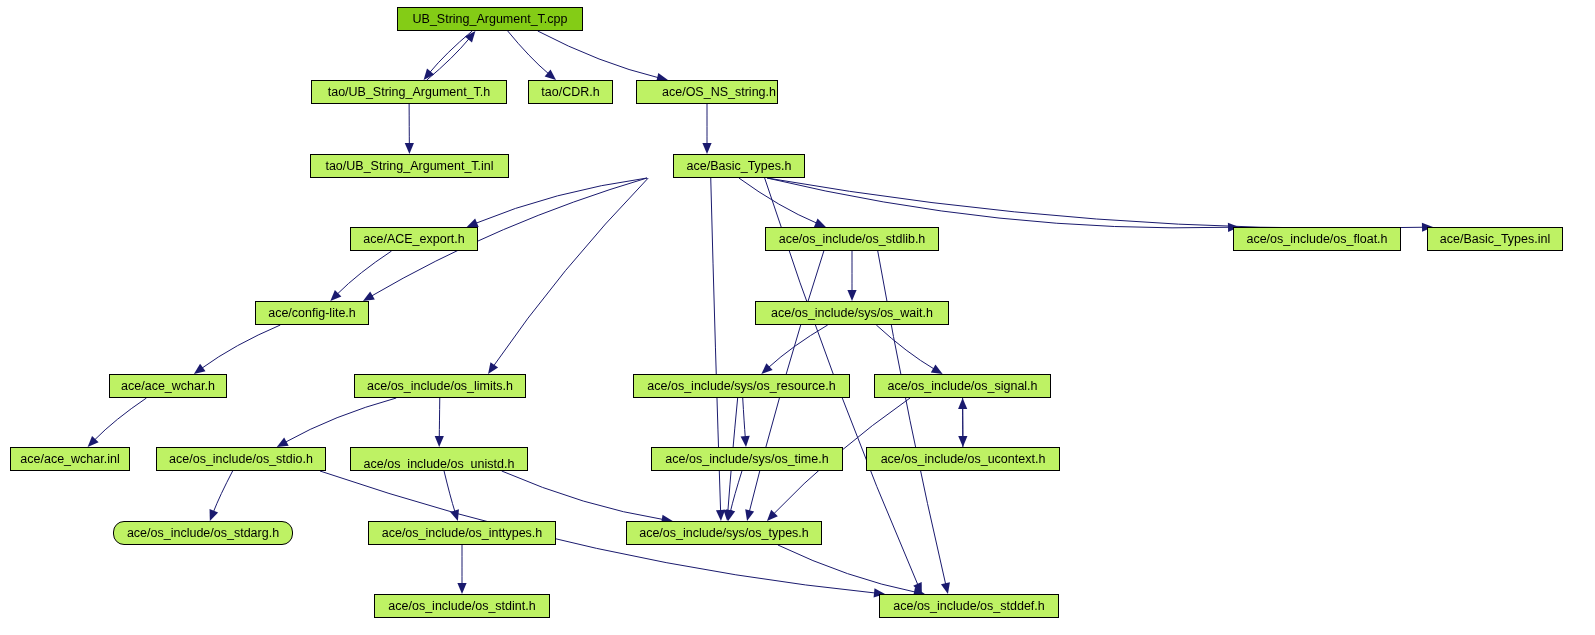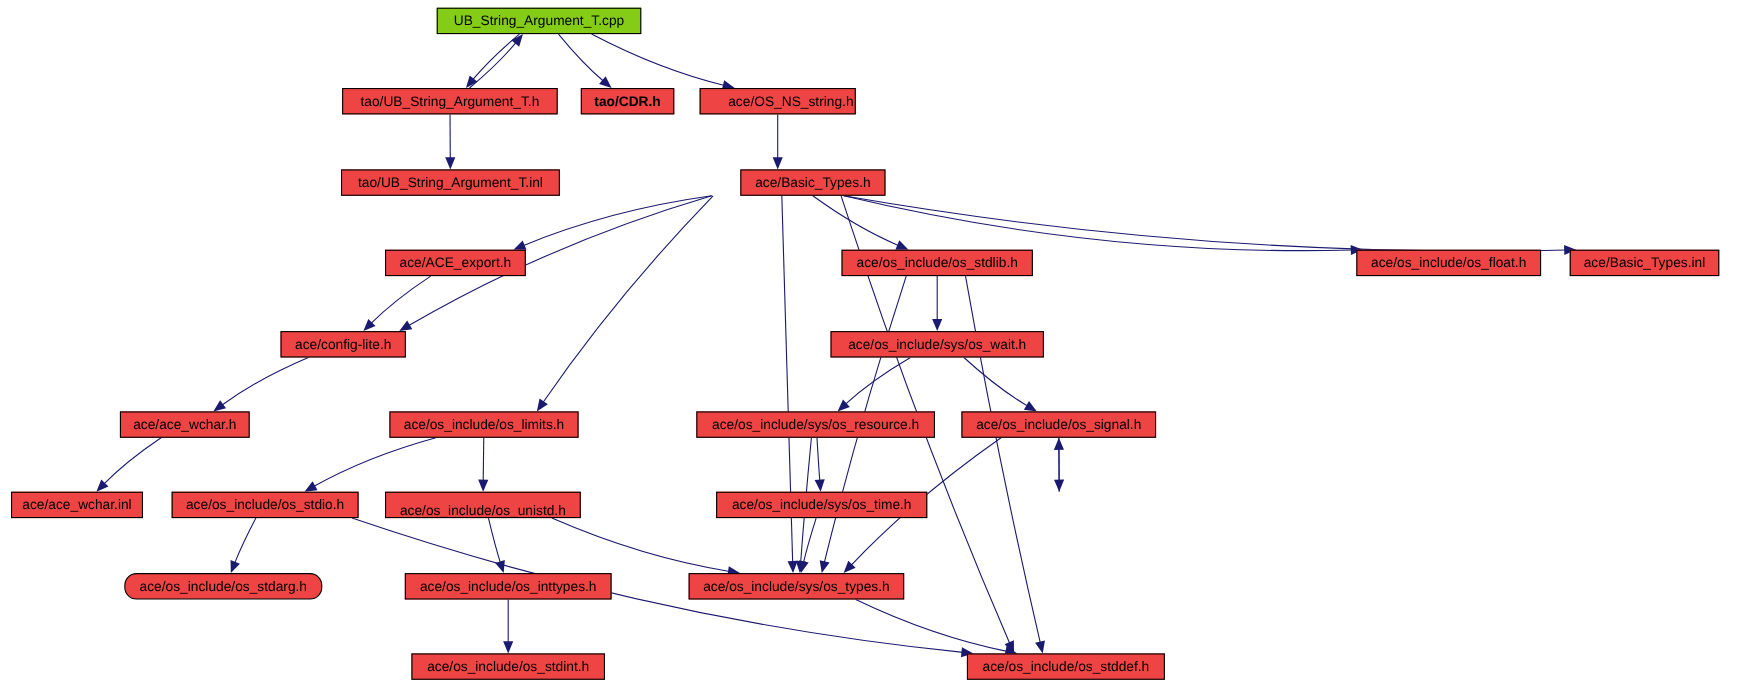--- a/index.html
+++ b/index.html
@@ -1,21 +1,21 @@
 <!DOCTYPE html>
 <html><head>
 <meta charset="utf-8">
 <style>
   html,body{margin:0;padding:0;background:#ffffff;}
   body{width:1595px;height:635px;overflow:hidden;
        font-family:"Liberation Sans","DejaVu Sans",sans-serif;}
   #graph{position:relative;width:1595px;height:635px;background:#ffffff;}
   #edges{position:absolute;left:0;top:0;width:1595px;height:635px;}
   .node{position:absolute;box-sizing:border-box;border:1px solid #000000;
-        background:#ef4444;color:#000000;font-size:12.5px;line-height:1;
+        background:#bef264;color:#000000;font-size:12.5px;line-height:1;
         display:flex;align-items:center;justify-content:center;
         white-space:nowrap;letter-spacing:0px;}
   .node.root{background:#84cc16;}
 </style>
 </head>
 <body>
 
 <div id="graph">
   <svg id="edges" viewBox="0 0 1595 635" xmlns="http://www.w3.org/2000/svg">
       <path d="M472.18,31 Q445.60260785856866,53.24119881482525 429.616923307008,72.66477287432055" fill="none" stroke="#1a1a6e" stroke-width="1"></path>
@@ -90,21 +90,21 @@
       <polygon points="462,594 457.4,583 466.6,583" fill="#1a1a6e"></polygon>
       <path d="M777.9,545 Q848.3319582141046,578.704125357686 915.5840688817002,592.1389714136819" fill="none" stroke="#1a1a6e" stroke-width="1"></path>
       <polygon points="924.9,594 913.2120027580672,596.3559967047032 915.0142620206068,587.334252884876" fill="#1a1a6e"></polygon>
     </svg>
 <div class="node root" style="left: 397px; top: 7px; width: 186px; height: 24px;">
       <span>UB_String_Argument_T.cpp</span>
     </div>
     <div class="node" style="left: 311px; top: 80px; width: 196px; height: 24px;">
       <span>tao/UB_String_Argument_T.h</span>
     </div>
-    <div class="node" style="left: 528px; top: 80px; width: 85px; height: 24px; font-weight: bold;">
+    <div class="node" style="left: 528px; top: 80px; width: 85px; height: 24px;">
       <span>tao/CDR.h</span>
     </div>
     <div class="node" style="left: 636px; top: 80px; width: 142px; height: 24px; padding-left: 24px;">
       <span>ace/OS_NS_string.h</span>
     </div>
     <div class="node" style="left: 310px; top: 154px; width: 199px; height: 24px;">
       <span>tao/UB_String_Argument_T.inl</span>
     </div>
     <div class="node" style="left: 641px; top: 154px; width: 132px; height: 24px; margin-left: 32px;">
       <span>ace/Basic_Types.h</span>
@@ -144,20 +144,23 @@
     </div>
     <div class="node" style="left: 156px; top: 447px; width: 170px; height: 24px;">
       <span>ace/os_include/os_stdio.h</span>
     </div>
     <div class="node" style="left: 350px; top: 447px; width: 178px; height: 24px; align-items: flex-end;">
       <span>ace/os_include/os_unistd.h</span>
     </div>
     <div class="node" style="left: 651px; top: 447px; width: 192px; height: 24px;">
       <span>ace/os_include/sys/os_time.h</span>
     </div>
+    <div class="node" style="left: 866px; top: 447px; width: 194px; height: 24px;">
+      <span>ace/os_include/os_ucontext.h</span>
+    </div>
     <div class="node" style="left: 113px; top: 521px; width: 180px; height: 24px; border-radius: 11px;">
       <span>ace/os_include/os_stdarg.h</span>
     </div>
     <div class="node" style="left: 368px; top: 521px; width: 188px; height: 24px;">
       <span>ace/os_include/os_inttypes.h</span>
     </div>
     <div class="node" style="left: 626px; top: 521px; width: 196px; height: 24px;">
       <span>ace/os_include/sys/os_types.h</span>
     </div>
     <div class="node" style="left: 374px; top: 594px; width: 176px; height: 24px;">

